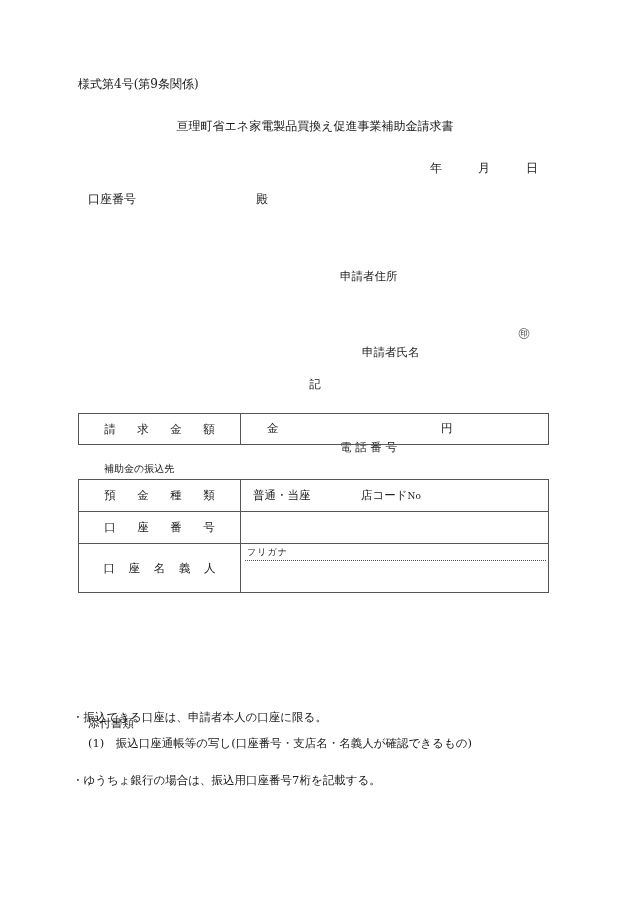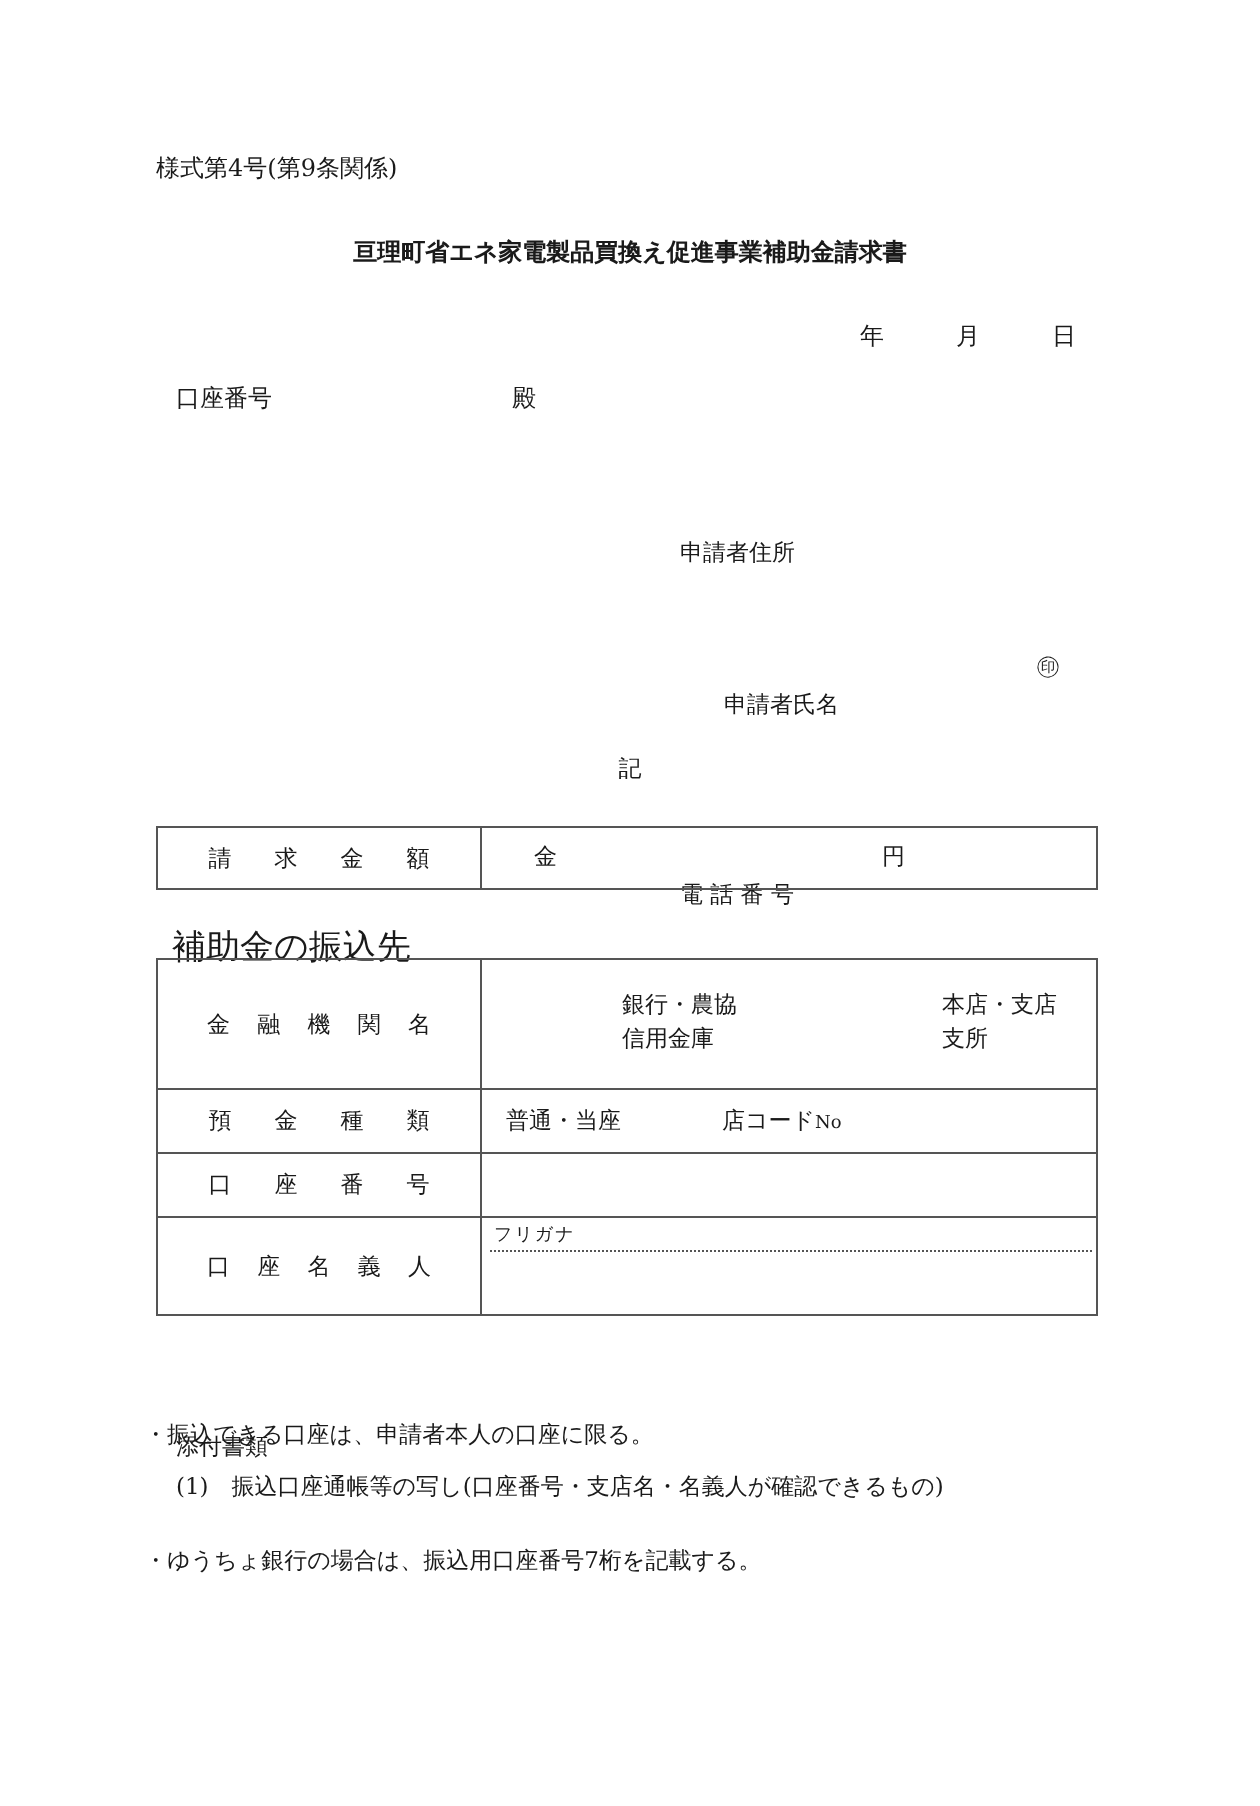--- a/index.html
+++ b/index.html
@@ -29,21 +29,20 @@
   .form-no {
     left: 78px; top: 76px;
     font-size: 12px;
   }
   .doc-title {
     left: 0; top: 118px;
     width: 630px;
     text-align: center;
     font-size: 12px;
     white-space: pre;
-    font-weight: bold;
   }
   .date-line {
     left: 430px; top: 160px;
     font-size: 12px;
   }
   .addressee {
     left: 88px; top: 191px;
     font-size: 12px;
   }
 
@@ -114,22 +113,22 @@
   }
   #amount-table td { height: 30px; }
   .amt-val {
     position: relative;
     height: 30px;
   }
   .amt-kin { position: absolute; left: 26px; top: 7px; }
   .amt-yen { position: absolute; left: 200px; top: 7px; }
 
   .transfer-caption {
-    left: 86px; top: 462px;
-    font-size: 17px;
+    left: 104px; top: 462px;
+    font-size: 10px;
   }
 
   #transfer-table {
     left: 78px; top: 479px;
     width: 470px;
   }
   .bank-cell {
     position: relative;
     height: 64px;
   }
@@ -234,31 +233,20 @@
 
   <div class="abs transfer-caption">補助金の振込先</div>
 
   <table class="tbl" id="transfer-table">
     <colgroup>
         <col style="width:162px">
         <col style="width:308px">
       </colgroup>
     <tbody>
       <tr>
-        <td class="lbl">金 融 機 関 名</td>
-        <td>
-          <div class="bank-cell">
-            <span class="bank-left">銀行・農協
-信用金庫</span>
-            <span class="bank-right">本店・支店
-支所</span>
-          </div>
-        </td>
-      </tr>
-      <tr>
         <td class="lbl">預　金　種　類</td>
         <td>
           <div class="deposit-cell">
             <span class="dep-type">普通・当座</span>
             <span class="dep-code"><span>店コード</span><span class="sup">No</span></span>
           </div>
         </td>
       </tr>
       <tr>
         <td class="lbl">口　座　番　号</td>

